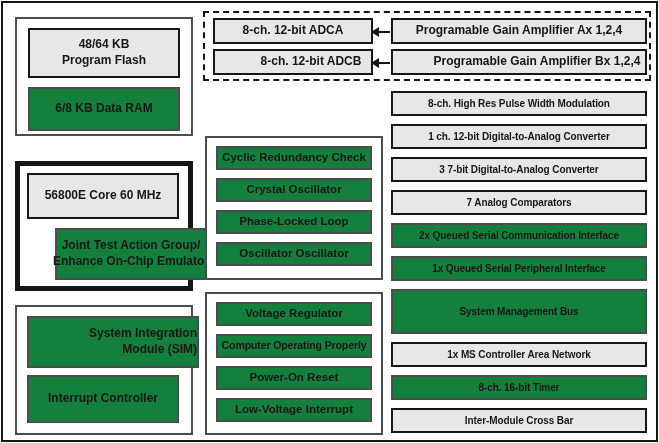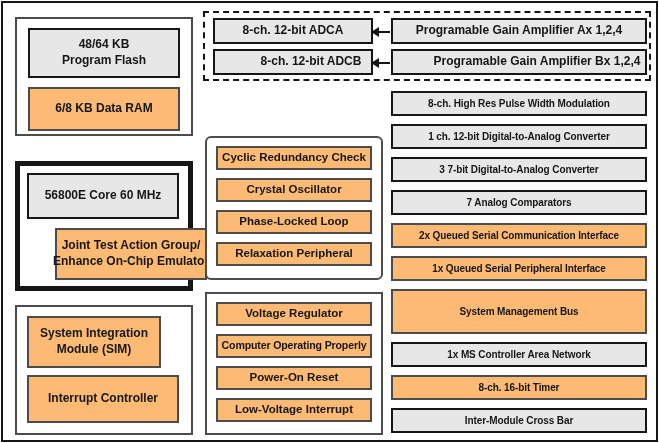--- a/index.html
+++ b/index.html
@@ -6,36 +6,36 @@
   body{position:relative;font-family:"Liberation Sans","DejaVu Sans",sans-serif;color:#161616;overflow:hidden;}
 
   .frame{position:absolute;inset:1px;border:2px solid var(--border-dark,#1c1c1c);background:var(--background,#fff);}
 
   
   .group{position:absolute;border:2px solid var(--border-gray,#4c4c4c);box-sizing:border-box;background:#fff;}
   .group.thick{border:5px solid var(--border-dark,#111);}
   .group.dashed{border:2px dashed var(--border-dark,#1c1c1c);}
 
   
-  .block{box-sizing:border-box;border:2px solid var(--border-gray,#4c4c4c);background:#fdba74;
+  .block{box-sizing:border-box;border:2px solid var(--border-gray,#4c4c4c);background:#15803d;
          display:flex;flex-direction:column;align-items:center;justify-content:center;text-align:center;}
   .block.gray{background:var(--block-fill-gray,#e7e7e7);border-color:var(--border-dark,#161616);}
   .block .line{font-size:11.5px;font-weight:700;line-height:1.32;white-space:nowrap;}
 
   
   .abs-group .block{position:absolute;}
   .abs-group .line{font-size:12px;}
   #mem-group{left:12px;top:14px;width:178px;height:119px;}
   #mem-group .block:nth-child(1){left:11px;top:9px;width:152px;height:50px;}
   #mem-group .block:nth-child(2){left:11px;top:68px;width:152px;height:44px;}
   #core-group{left:12px;top:158px;width:178px;height:130px;}
   #core-group .block:nth-child(1){left:7px;top:7px;width:152px;height:46px;}
   #core-group .block:nth-child(2){left:7px;top:62px;width:152px;height:52px;margin-left:28px;}
   #sys-group{left:12px;top:302px;width:178px;height:130px;}
-  #sys-group .block:nth-child(1){left:10px;top:9px;width:134px;height:52px;}
+  #sys-group .block:nth-child(1){left:10px;top:9px;width:172px;height:52px;align-items:flex-end;}
   #sys-group .block:nth-child(2){left:10px;top:68px;width:152px;height:48px;}
 
   
   #afe-group{left:200px;top:8px;width:448px;height:70px;}
   #adc-host .block{position:absolute;left:8px;width:160px;height:26px;}
   #pga-host .block{position:absolute;left:186px;width:256px;height:26px;}
   #adc-host .block:nth-child(1),#pga-host .block:nth-child(1){top:5px;}
   #adc-host .block:nth-child(2),#pga-host .block:nth-child(2){top:36px;padding-left:36px;}
   #afe-group .line{font-size:12px;}
 
@@ -43,21 +43,21 @@
   .arrow .shaft{position:absolute;left:6px;top:3px;width:13px;height:2px;background:var(--border-dark,#111);}
   .arrow .head{position:absolute;left:0;top:-1px;width:0;height:0;
                border-top:5px solid transparent;border-bottom:5px solid transparent;
                border-right:8px solid var(--border-dark,#111);}
   #arrow-a{left:166px;top:15px;width:20px;height:8px;}
   #arrow-b{left:166px;top:46px;width:20px;height:8px;}
 
   
   .flex-group{display:flex;flex-direction:column;gap:8px;padding:8px 9px;}
   .flex-group .block{width:100%;min-height:24px;flex:0 0 24px;}
-  #clock-group{left:202px;top:133px;width:178px;height:144px;border-radius:6px;}
+  #clock-group{left:202px;top:133px;width:178px;height:144px;}
   #power-group{left:202px;top:289px;width:178px;height:143px;}
   #power-group .block:nth-child(2) .line{font-size:10.6px;letter-spacing:-0.15px;}
 
   
   #peripheral-column{position:absolute;left:388px;top:88px;width:256px;height:342px;
                      display:flex;flex-direction:column;gap:8px;}
   #peripheral-column .block{width:100%;flex:0 0 25px;}
   #peripheral-column .block.multiline{flex:0 0 45px;}
   #peripheral-column .line{font-size:10px;letter-spacing:-0.1px;}
 </style>
@@ -127,21 +127,21 @@
       <div class="block">
         <div class="line">Cyclic Redundancy Check</div>
       </div>
       <div class="block">
         <div class="line">Crystal Oscillator</div>
       </div>
       <div class="block">
         <div class="line">Phase-Locked Loop</div>
       </div>
       <div class="block">
-        <div class="line">Relaxation Peripheral</div>
+        <div class="line">Oscillator Oscillator</div>
       </div>
     </div>
 
   <div class="group flex-group" id="power-group">
       <div class="block">
         <div class="line">Voltage Regulator</div>
       </div>
       <div class="block">
         <div class="line">Computer Operating Properly</div>
       </div>

